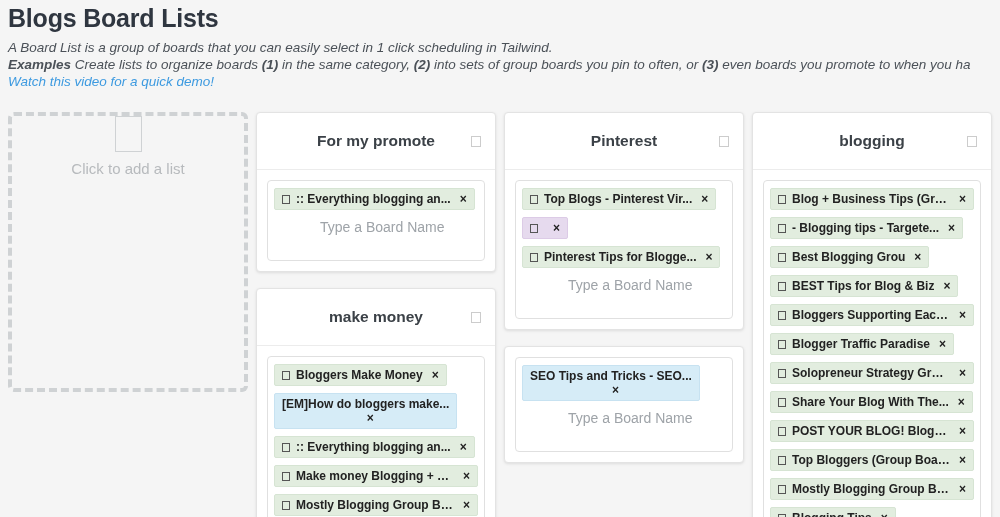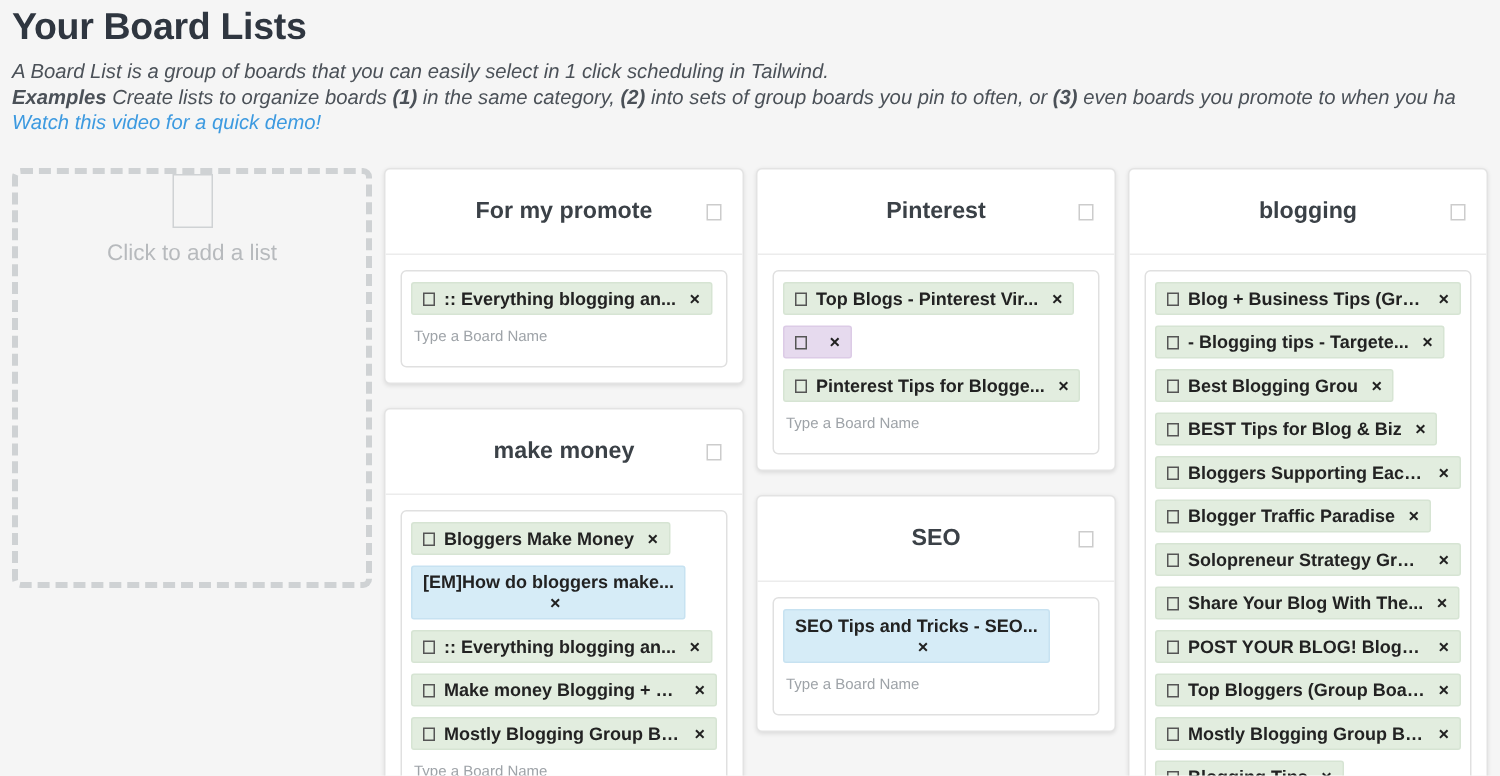--- a/index.html
+++ b/index.html
@@ -105,21 +105,21 @@
     margin-top: -5px;
     width: 10px; height: 11px;
     border: 1px solid #cccccc;
     cursor: pointer;
   }
   .card-body { padding: 10px; }
 
   .tag-box {
     border: 1px solid #e0e0e0;
     border-radius: 4px;
-    padding: 7px 6px 8px 6px;
+    padding: 7px 6px 19px 6px;
     background: #ffffff;
   }
 
   .tag {
     display: inline-flex;
     align-items: center;
     max-width: 100%;
     padding: 3px 7px;
     margin: 0 0 7px 0;
     border-radius: 2px;
@@ -162,33 +162,34 @@
     flex: 0 0 auto;
   }
 
   .board-input {
     display: block;
     width: 100%;
     border: 0;
     outline: 0;
     background: transparent;
     font-family: "Liberation Sans", sans-serif;
-    font-size: 10px;
+    font-size: 14px;
     color: #333;
     padding: 2px 2px 6px 2px;
+    margin-left: 44px;
   }
   .board-input::placeholder { color: #9ea3a8; }
 </style>
 </head>
 <body>
 
 <div class="page">
 
   <div class="header">
-    <h1 class="page-title">Your Board Lists</h1>
+    <h1 class="page-title">Blogs Board Lists</h1>
     <div class="intro-line">
       <span>A Board List is a group of boards that you can easily select in 1 click scheduling in Tailwind.</span>
     </div>
     <div class="intro-line">
       <b>Examples</b><span> Create lists to organize boards </span><b>(1)</b><span> in the same category, </span><b>(2)</b><span> into sets of group boards you pin to often, or </span><b>(3)</b><span> even boards you promote to when you ha</span>
     </div>
     <a class="video-link" href="#">Watch this video for a quick demo!</a>
   </div>
 
   <div class="columns" id="columns">
@@ -271,24 +272,20 @@
               <div><span class="tag">
                   <span class="handle"></span>
                   <span class="tag-text">Pinterest Tips for Blogge...</span>
                   <span class="tag-x">×</span>
                 </span></div>
               <input class="board-input" type="text" placeholder="Type a Board Name" style="">
             </div>
           </div>
         </div>
         <div class="card">
-          <div class="card-head">
-            <div class="card-title">SEO</div>
-            <div class="card-head-icon"></div>
-          </div>
           <div class="card-body">
             <div class="tag-box">
               <div><span class="tag selected">
                   <span class="tag-text">SEO Tips and Tricks - SEO...</span>
                   <span class="tag-x">×</span>
                 </span></div>
               <input class="board-input" type="text" placeholder="Type a Board Name" style="">
             </div>
           </div>
         </div>

